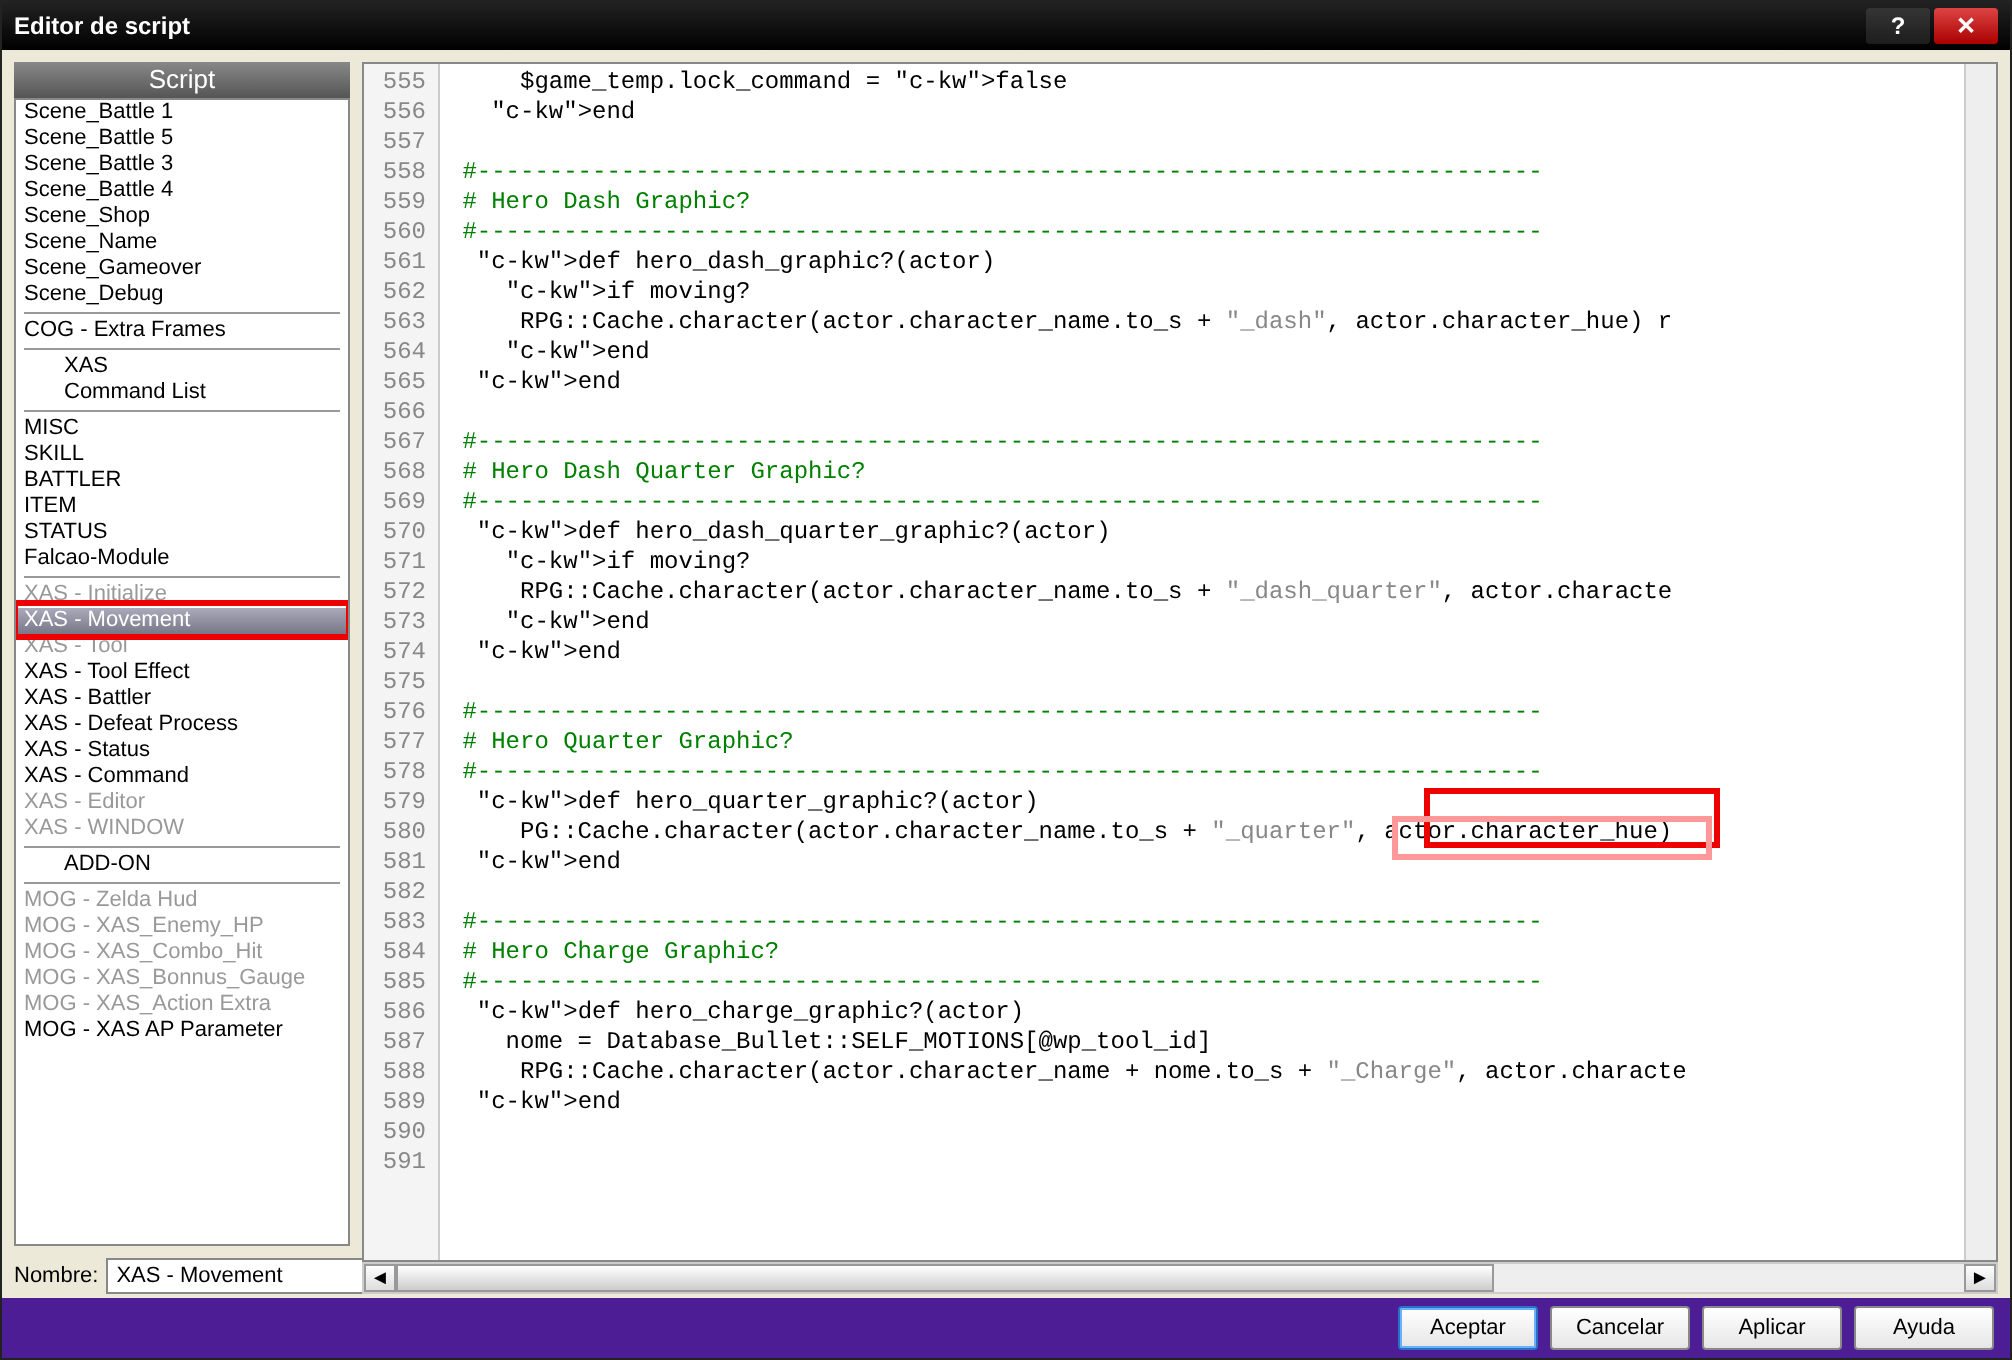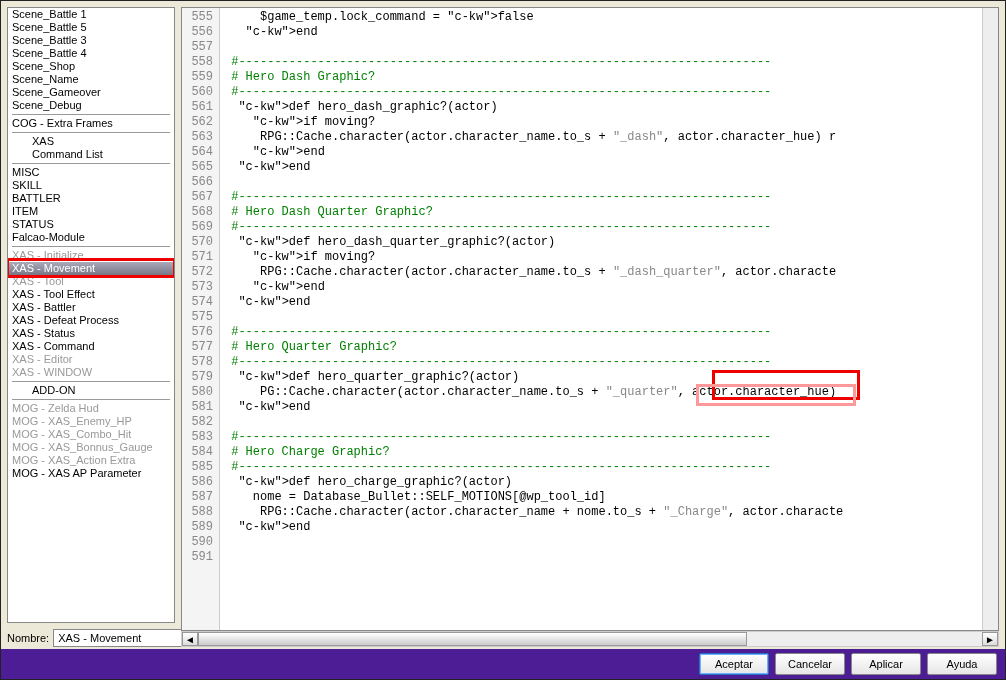--- a/index.html
+++ b/index.html
@@ -47,24 +47,31 @@
   .hscroll .thumb { position: absolute; left: 0; top: 0; height: 100%; width: 70%; background: linear-gradient(#fff,#ccc); border: 1px solid #999; }
   
   .button-row { height: 30px; display: flex; justify-content: flex-end; align-items: center; gap: 6px; padding: 4px 8px; background: #4c1d95; }
   .btn { min-width: 70px; height: 22px; border: 1px solid #888; border-radius: 2px; background: linear-gradient(#fff,#e6e6e6); font-size: 11px; cursor: pointer; padding: 0 10px; }
   .btn.primary { border: 1px solid #2a70c4; box-shadow: inset 0 0 0 1px #6ab0ff; }
 </style>
 </head>
 <body>
 
 <div class="window">
+  <div class="titlebar">
+    <span>Editor de script</span>
+    <span class="spacer"></span>
+    <div class="tb-btn tb-help">?</div>
+    <div class="tb-btn tb-close">✕</div>
+  </div>
 
   <div class="content">
 
     <div class="left-col">
+      <div class="script-header">Script</div>
       <div class="script-list-wrap" id="script-list">
           <div class="script-item">Scene_Battle 1</div>
           <div class="script-item">Scene_Battle 5</div>
           <div class="script-item">Scene_Battle 3</div>
           <div class="script-item">Scene_Battle 4</div>
           <div class="script-item">Scene_Shop</div>
           <div class="script-item">Scene_Name</div>
           <div class="script-item">Scene_Gameover</div>
           <div class="script-item">Scene_Debug</div>
           <div class="script-item sep"></div>

